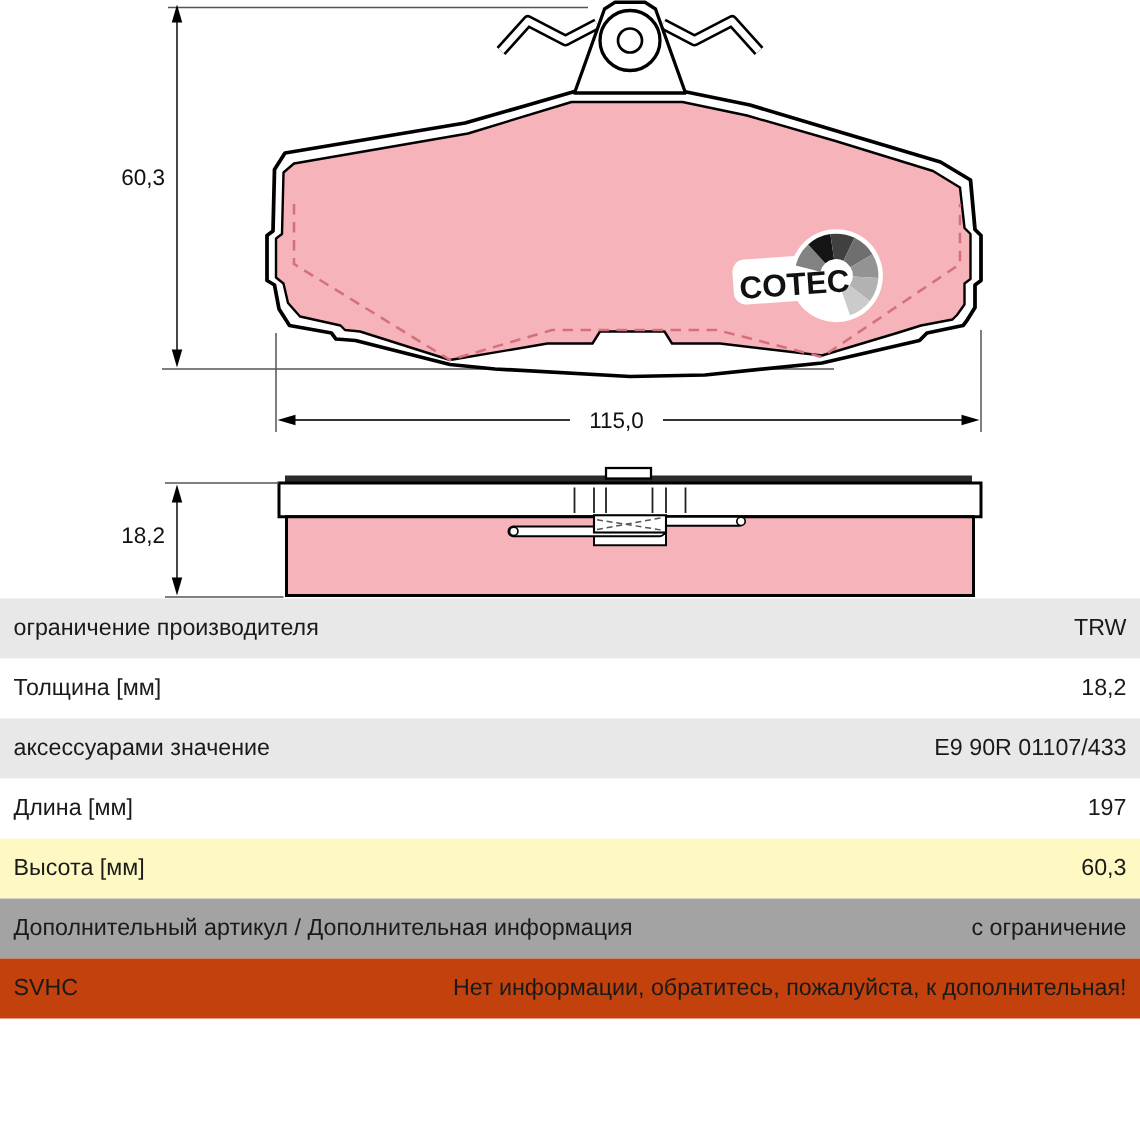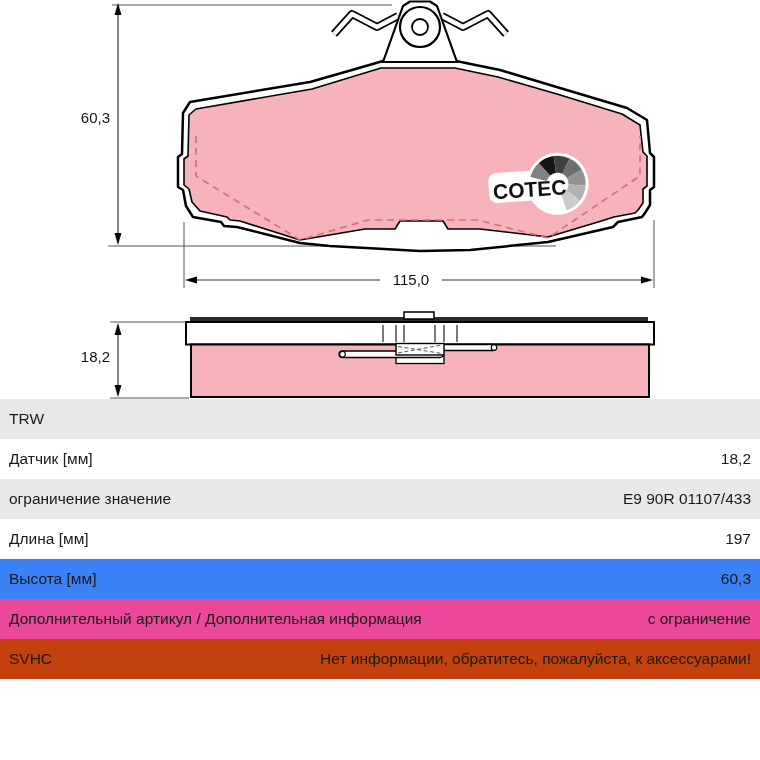--- a/index.html
+++ b/index.html
@@ -111,40 +111,41 @@
       <line x1="110" y1="398" x2="189" y2="398" stroke="#555" stroke-width="1"></line>
       <line x1="118" y1="326" x2="118" y2="394" stroke="#333" stroke-width="1.2"></line>
       <polygon points="118,323 114.5,335 121.5,335" fill="#000"></polygon>
       <polygon points="118,397 114.5,385 121.5,385" fill="#000"></polygon>
       <text x="110" y="362" font-size="15" text-anchor="end" fill="#111">18,2</text>
     </g>
   </svg>
 
   <div id="spec-table">
     <div class="spec-row" style="background: rgb(232, 232, 232);">
+      <span class="lbl">ограничение производителя</span>
       <span class="val">TRW</span>
     </div>
     <div class="spec-row">
-      <span class="lbl">Датчик [мм]</span>
+      <span class="lbl">Толщина [мм]</span>
       <span class="val">18,2</span>
     </div>
     <div class="spec-row" style="background: rgb(232, 232, 232);">
-      <span class="lbl">ограничение значение</span>
+      <span class="lbl">аксессуарами значение</span>
       <span class="val">E9 90R 01107/433</span>
     </div>
     <div class="spec-row">
       <span class="lbl">Длина [мм]</span>
       <span class="val">197</span>
     </div>
-    <div class="spec-row" style="background: #3b82f6;">
+    <div class="spec-row" style="background: #fef9c3;">
       <span class="lbl">Высота [мм]</span>
       <span class="val">60,3</span>
     </div>
-    <div class="spec-row" style="background: #ec4899; gap: 48px;">
+    <div class="spec-row" style="background: #a3a3a3; gap: 48px;">
       <span class="lbl">Дополнительный артикул / Дополнительная информация</span>
       <span class="val">с ограничение</span>
     </div>
     <div class="spec-row" style="background: #c2410c;">
       <span class="lbl">SVHC</span>
-      <span class="val">Нет информации, обратитесь, пожалуйста, к аксессуарами!</span>
+      <span class="val">Нет информации, обратитесь, пожалуйста, к дополнительная!</span>
     </div>
   </div>
 </div>
 
 </body></html>

